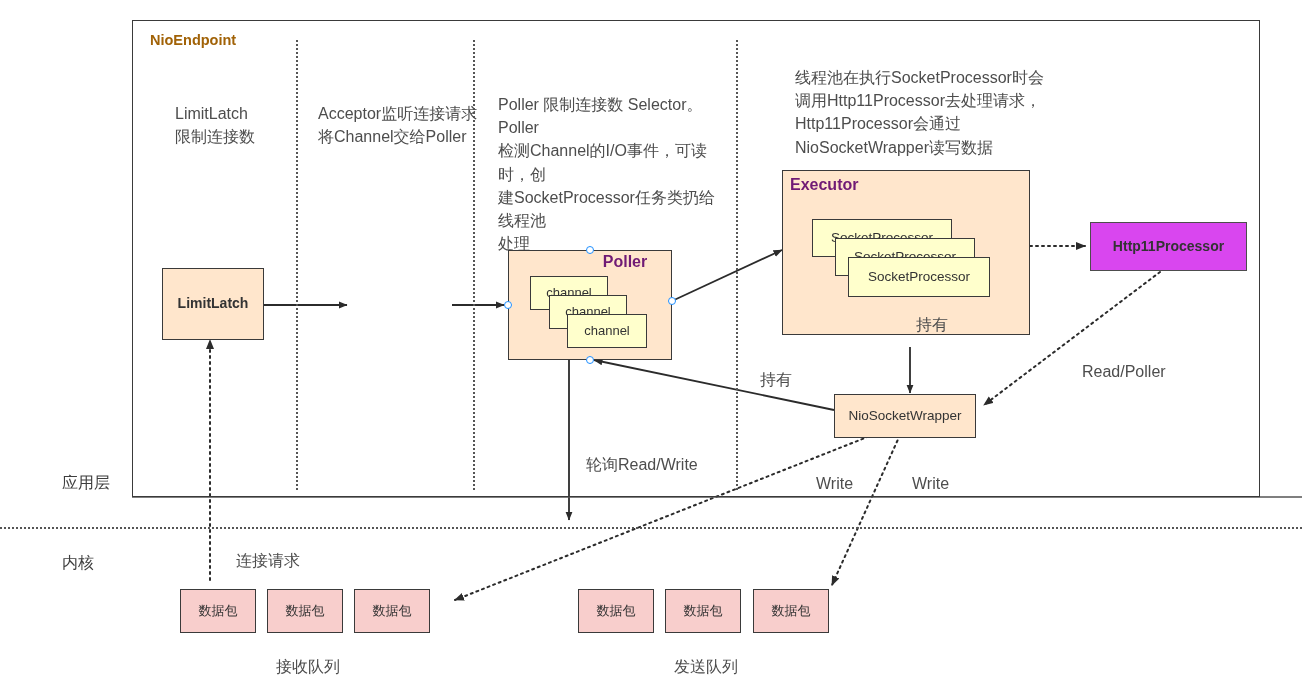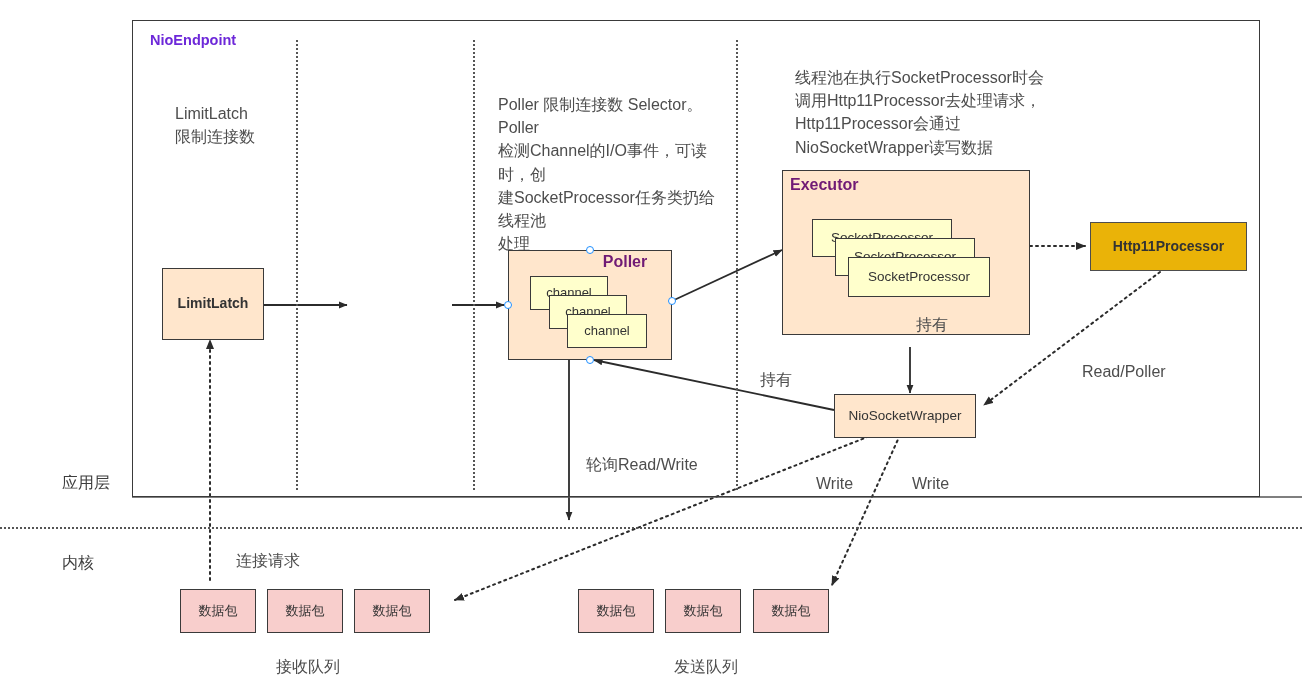--- a/index.html
+++ b/index.html
@@ -30,36 +30,36 @@
     box-sizing: border-box;
     border: 1.6px solid #3a3a3a;
     display: flex;
     align-items: center;
     justify-content: center;
     text-align: center;
     line-height: 1.25;
   }
   .box-orange { background: #ffe6cc; }
   .box-yellow { background: #ffffcc; }
-  .box-green  { background: #eab308; border-color: #4d4d4d; }
+  .box-green  { background: #d946ef; border-color: #4d4d4d; }
   .box-pink   { background: #f8cecc; border-color: #3a3a3a; }
   .bold { font-weight: bold; }
   .lbl {
     position: absolute;
     font-size: 16px;
     color: #4d4d4d;
     line-height: 1.45;
     white-space: pre-line;
   }
   .lbl-dark { color: #3d3d3d; }
   .container-title {
     position: absolute;
     font-weight: bold;
     font-size: 14.5px;
-    color: #6d28d9;
+    color: #a16207;
   }
   .group-title {
     position: absolute;
     font-weight: bold;
     font-size: 16px;
     color: #701a75;
     text-align: center;
   }
   .endpoint-frame {
     position: absolute;
@@ -129,20 +129,22 @@
 
   <div class="endpoint-frame" style="left:132px; top:20px; width:1128px; height:477px;"></div>
   <div class="container-title" style="left:150px; top:32px;">NioEndpoint</div>
 
   <div class="vdivider" style="left:296px; top:40px; height:450px;"></div>
   <div class="vdivider" style="left:473px; top:40px; height:450px;"></div>
   <div class="vdivider" style="left:736px; top:40px; height:450px;"></div>
 
   <div class="lbl" style="left:175px; top:102px; width:120px;">LimitLatch
 限制连接数</div>
+  <div class="lbl" style="left:318px; top:102px; width:200px;">Acceptor监听连接请求
+将Channel交给Poller</div>
   <div class="lbl" style="left:498px; top:93px; width:228px;">Poller 限制连接数 Selector。Poller
 检测Channel的I/O事件，可读时，创
 建SocketProcessor任务类扔给线程池
 处理</div>
   <div class="lbl" style="left:795px; top:66px; width:250px;">线程池在执行SocketProcessor时会
 调用Http11Processor去处理请求，
 Http11Processor会通过
 NioSocketWrapper读写数据</div>
 
   <div class="box box-orange bold" style="left:162px; top:268px; width:102px; height:72px; font-size:14px;">

